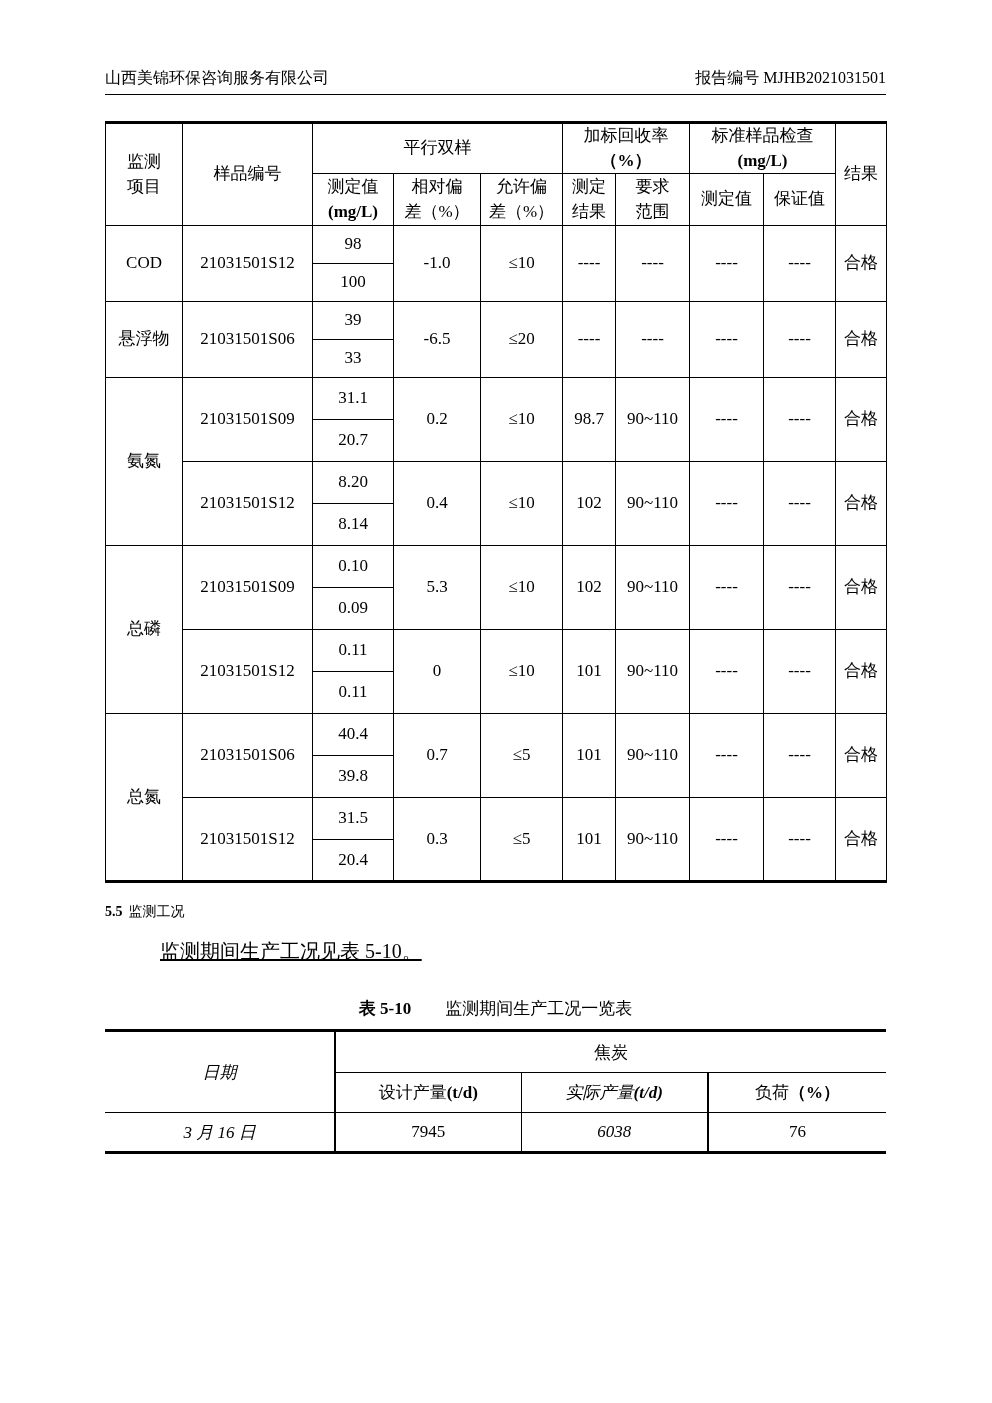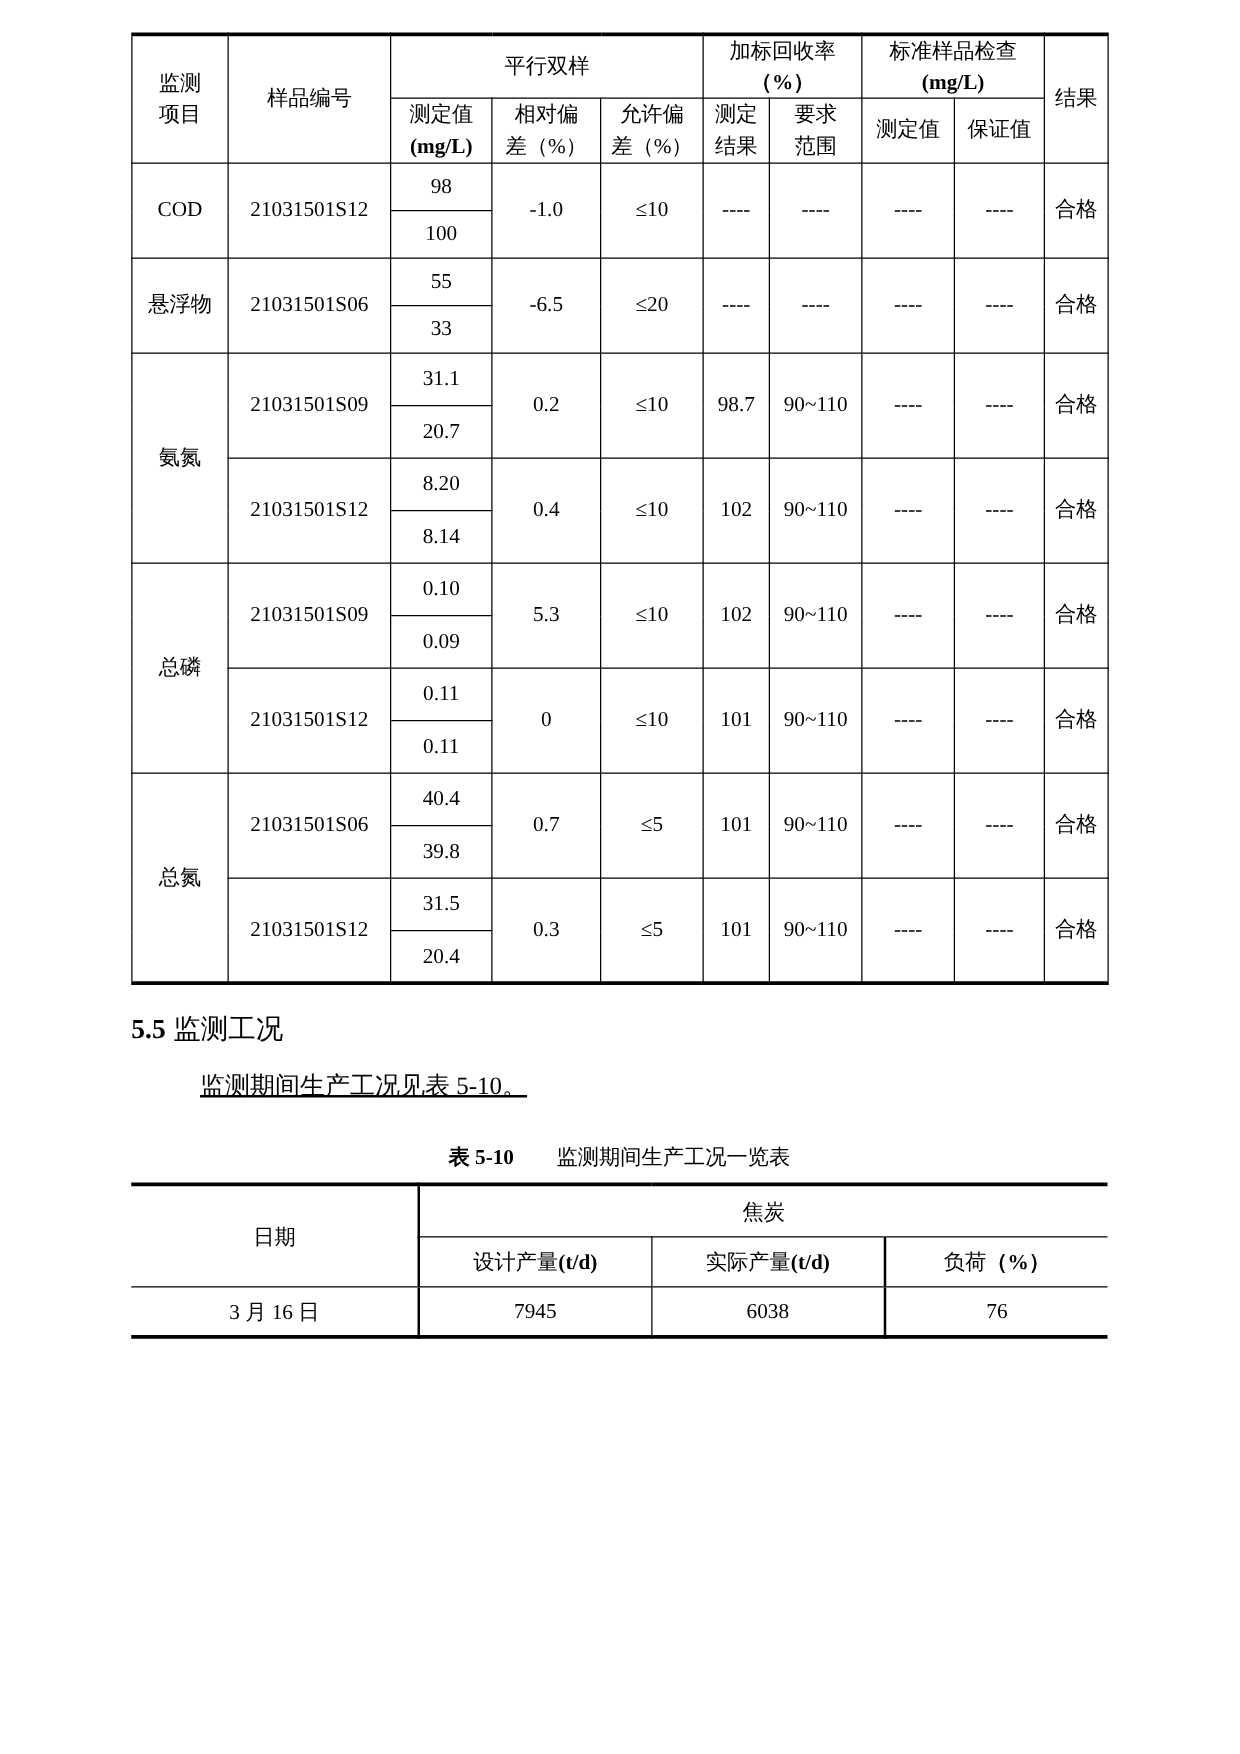--- a/index.html
+++ b/index.html
@@ -32,54 +32,58 @@
   }
   .qa-table td { border:1px solid #000; padding:0 2px; vertical-align:middle; line-height:1.45; }
   .qa-table tr.h1 { height:44px; }
   .qa-table tr.h2 { height:52px; }
   .qa-table tr.sub38 { height:38px; }
   .qa-table tr.sub42 { height:42px; }
   .u-bold { font-weight:bold; }
   .hdr-line { display:block; }
 
   
-  .section-heading { margin-top:20px; font-size:22px; }
+  .section-heading { margin-top:20px; font-size:14px; }
   .section-heading .sec-num { font-weight:bold; margin-right:6px; }
   .body-para { margin-top:17px; margin-bottom:0; font-size:20px; padding-left:55px;text-decoration:underline; }
   .caption { margin-top:32px; margin-bottom:0; text-align:center; font-size:17px; }
   .caption .cap-label { font-weight:bold; margin-right:34px; }
 
   
   .prod-table {
     width:781px; margin-top:9px;
     border-top:3px solid #000;
     border-bottom:3px solid #000;
     font-size:17px; text-align:center;
   }
   .prod-table td { border:1px solid #000; padding:0 2px; vertical-align:middle; }
   .prod-table td:first-child { border-left:none; }
   .prod-table td:last-child { border-right:none; }
   .prod-table tr.p1 { height:42px; }
   .prod-table tr.p2 { height:40px; }
   .prod-table tr.p3 { height:40px; }
-  .thick-right { border-right:2px solid #000 !important; }
+  .thick-right { border-right:2px solid #000 !important;font-style:italic; }
 
   
   .page-footer {
     position:absolute; top:1272px; left:0; width:100%;
     text-align:center; font-size:14px;
     letter-spacing:3px; word-spacing:5px;
   }
 </style>
 </head>
 <body>
 
 <div class="page">
   <div class="content">
 
+    <div class="page-header">
+      <span>山西美锦环保咨询服务有限公司</span>
+      <span>报告编号 MJHB2021031501</span>
+    </div>
 
     <table class="qa-table">
       <colgroup>
         <col style="width:77px">
           <col style="width:130px">
           <col style="width:81px">
         <col style="width:87px">
           <col style="width:82px">
           <col style="width:53px">
         <col style="width:74px">
@@ -142,21 +146,21 @@
           <td rowspan="2">----</td>
           <td rowspan="2">合格</td>
         </tr>
         <tr class="sub38">
           <td>100</td>
         </tr>
 
         <tr class="sub38">
           <td rowspan="2">悬浮物</td>
           <td rowspan="2">21031501S06</td>
-          <td>55</td>
+          <td>39</td>
           <td rowspan="2">-6.5</td>
           <td rowspan="2">≤20</td>
           <td rowspan="2">----</td>
           <td rowspan="2">----</td>
           <td rowspan="2">----</td>
           <td rowspan="2">----</td>
           <td rowspan="2">合格</td>
         </tr>
         <tr class="sub38">
           <td>33</td>

